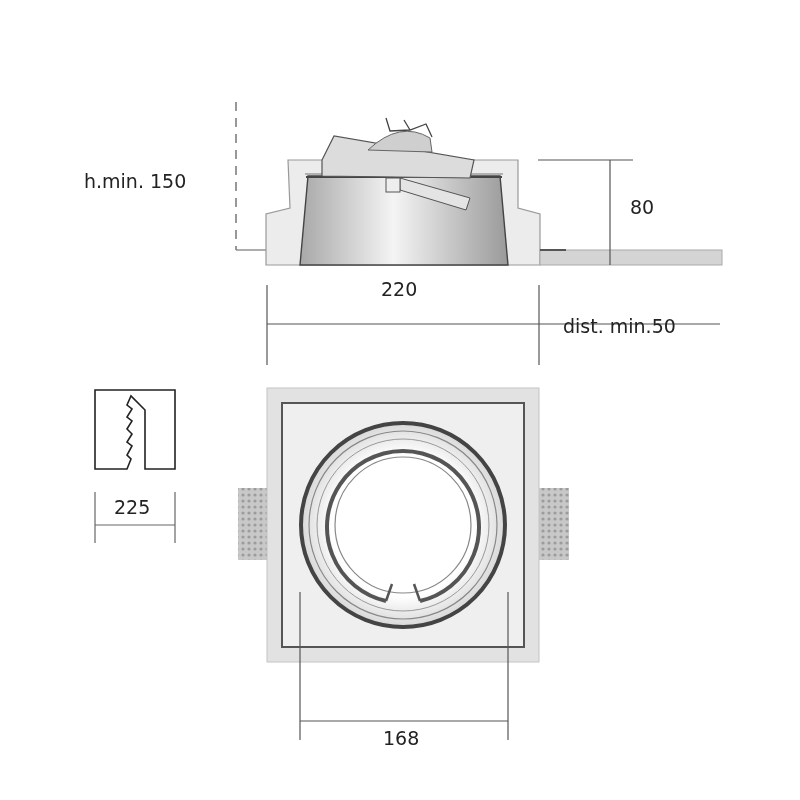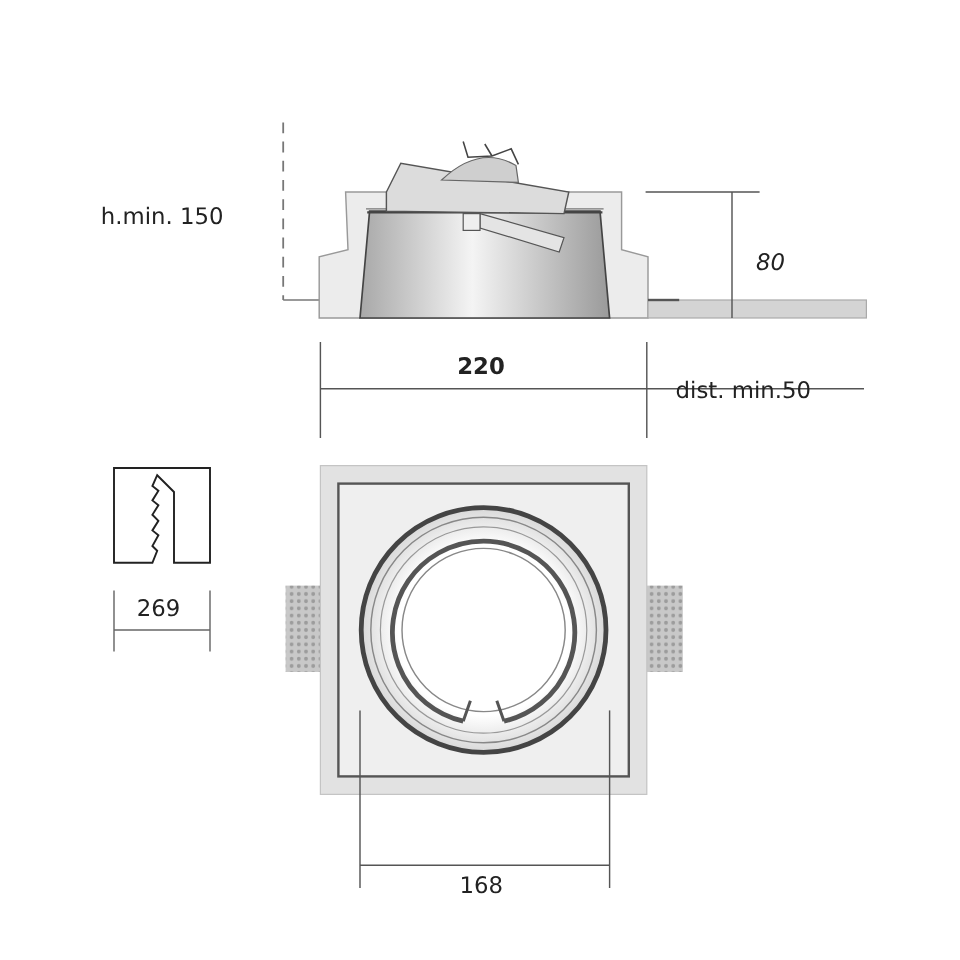--- a/index.html
+++ b/index.html
@@ -84,18 +84,18 @@
       <circle cx="403" cy="525" r="68" fill="#ffffff" stroke="#888" stroke-width="1.2"></circle>
       <path d="M386 601 L392 584 M420 601 L414 584" stroke="#555" stroke-width="2.5" fill="none"></path>
 
       <line x1="300" y1="592" x2="300" y2="740" stroke="#555" stroke-width="1.2"></line>
       <line x1="508" y1="592" x2="508" y2="740" stroke="#555" stroke-width="1.2"></line>
       <line x1="300" y1="721" x2="508" y2="721" stroke="#555" stroke-width="1.2"></line>
     </g>
   </svg>
 
   <span class="label" style="left:84px; top:170px;">h.min. 150</span>
-  <span class="label" style="left:630px; top:208px;font-style:italic;">80</span>
-  <span class="label" style="left:381px; top:295px;font-weight:bold;">220</span>
+  <span class="label" style="left:630px; top:196px;">80</span>
+  <span class="label" style="left:381px; top:278px;">220</span>
   <span class="label" style="left:563px; top:295px;margin-top:20px;">dist. min.50</span>
-  <span class="label" style="left:114px; top:496px;">269</span>
+  <span class="label" style="left:114px; top:496px;">225</span>
   <span class="label" style="left:383px; top:690px;margin-top:37px;">168</span>
 </div>
 
 </body></html>

